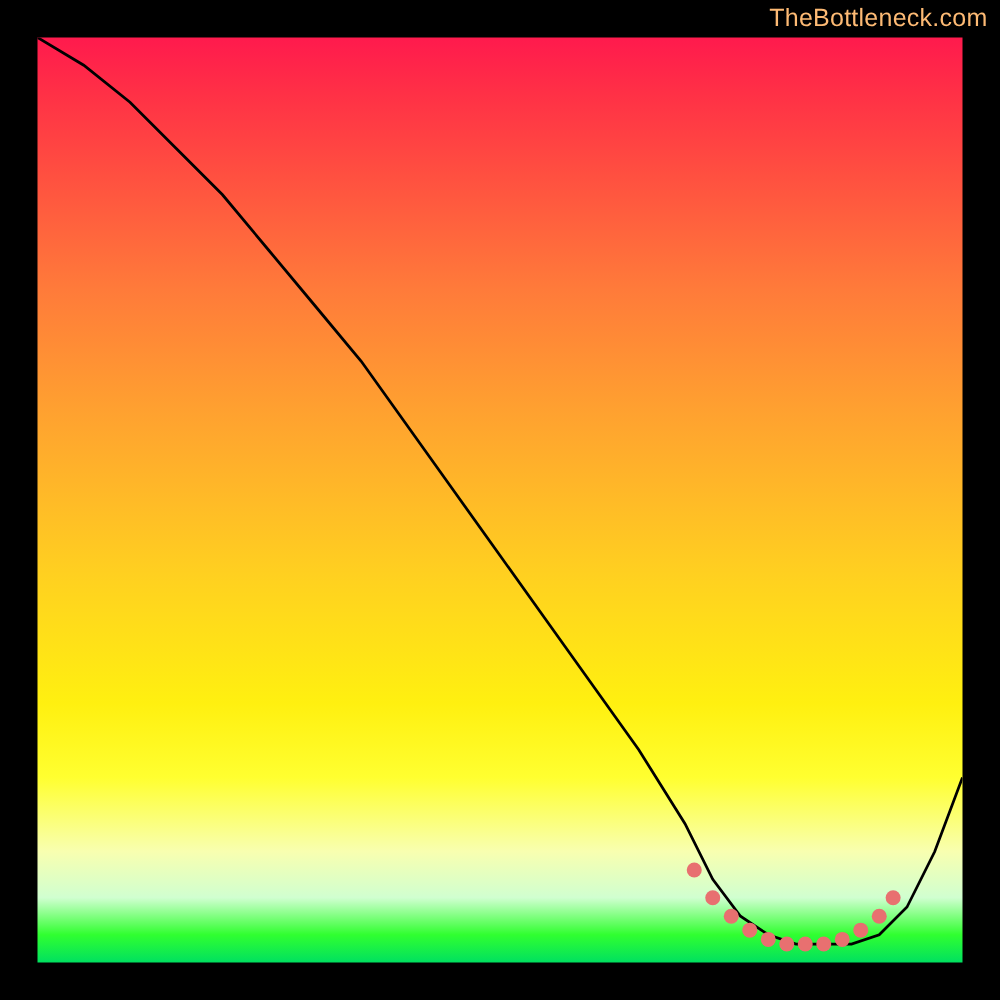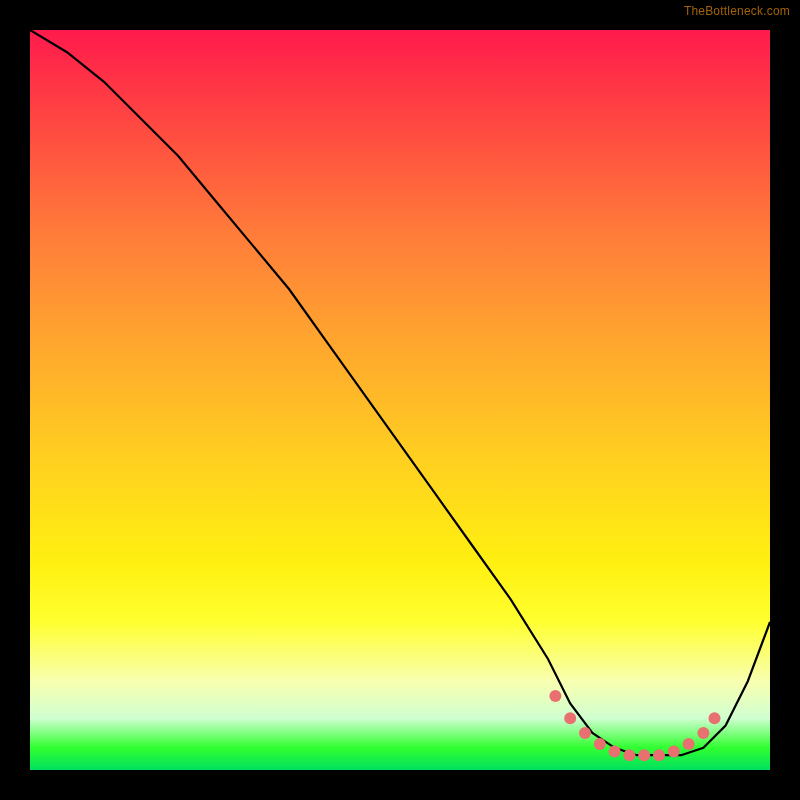--- a/index.html
+++ b/index.html
@@ -8,22 +8,22 @@
     height: 800px;
     background: #000;
     position: relative;
     overflow: hidden;
     font-family: Arial, sans-serif;
   }
   .watermark {
     position: absolute;
     top: 4px;
     right: 10px;
-    color: #a16207;
-    font-size: 12px;
+    color: #fdba74;
+    font-size: 20px;
     font-weight: 500;
     z-index: 10;
     letter-spacing: 0.2px;
   }
   .plot-frame {
     position: absolute;
     left: 30px;
     top: 30px;
     width: 740px;
     height: 740px;

